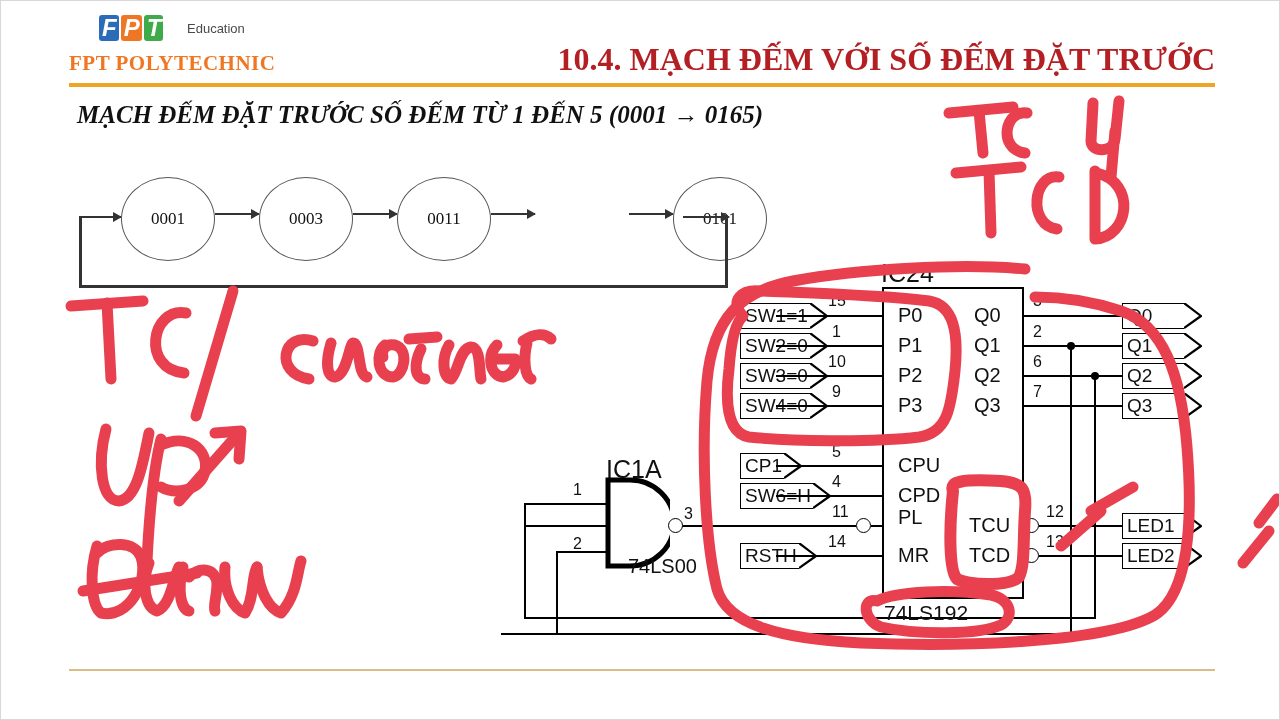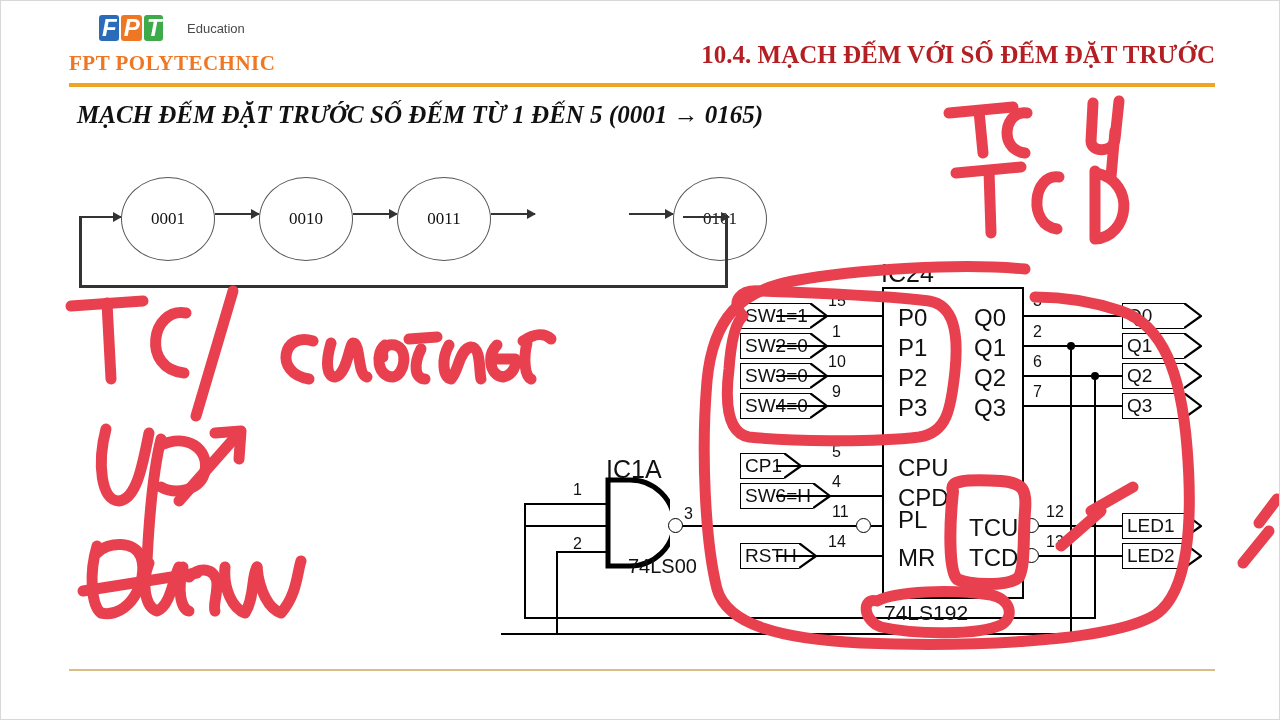--- a/index.html
+++ b/index.html
@@ -16,21 +16,21 @@
               padding:1px 3px 1px 3px;border-radius:3px;margin-right:2px;}
   .fl-f{background:#2b6cb9;}
   .fl-p{background:#ef7622;}
   .fl-t{background:#3eab4b;}
   .fpt-edu{position:absolute;left:118px;top:6px;font-size:13px;color:#4a4a4a;
            font-family:"Liberation Sans",sans-serif;}
   .poly{position:absolute;left:0px;top:36px;font-family:"Liberation Serif",serif;
         font-weight:bold;font-size:21px;color:#ef7622;letter-spacing:.5px;}
 
   .head-title{position:absolute;right:64px;top:40px;font-family:"Liberation Serif",serif;
-              font-weight:bold;font-size:25px;color:#b41f24;white-space:nowrap;}
+              font-weight:bold;font-size:32px;color:#b41f24;white-space:nowrap;}
   .head-rule{position:absolute;left:68px;right:64px;top:82px;height:4px;background:#efa423;}
 
   
   .subtitle{position:absolute;left:76px;top:100px;font-family:"Liberation Serif",serif;
             font-style:italic;font-weight:bold;font-size:25px;color:#111;white-space:nowrap;}
 
   
   .state-diagram{position:absolute;left:70px;top:172px;width:660px;height:118px;text-align:center;}
   .sd-circle{position:absolute;top:4px;width:92px;height:82px;border:1.6px solid #555;
              border-radius:50%;background:#fff;display:flex;align-items:center;justify-content:center;
@@ -45,21 +45,21 @@
   .sd-loop-in:after{content:"";position:absolute;right:-1px;top:-4px;border-left:9px solid #333;
                   border-top:5px solid transparent;border-bottom:5px solid transparent;}
   .sd-exit{position:absolute;left:612px;top:43px;width:46px;height:2px;background:#333;}
   .sd-exit:after{content:"";position:absolute;right:-1px;top:-4px;border-left:9px solid #333;
                   border-top:5px solid transparent;border-bottom:5px solid transparent;}
 
   
   .circuit{position:absolute;left:505px;top:258px;width:760px;height:390px;}
   .ic-label{position:absolute;font-family:"Liberation Sans",sans-serif;font-size:25px;color:#111;}
   .chip{position:absolute;border:2.5px solid #000;background:#fff;box-sizing:border-box;}
-  .pinname{position:absolute;font-family:"Liberation Sans",sans-serif;font-size:24px;color:#111;}
+  .pinname{position:absolute;font-family:"Liberation Sans",sans-serif;font-size:20px;color:#111;}
   .pinnum{position:absolute;font-family:"Liberation Sans",sans-serif;font-size:16px;color:#111;}
   .wire{position:absolute;background:#000;}
   .wh{height:1.8px;}
   .wv{width:1.8px;}
   .bubble{position:absolute;width:15px;height:15px;border:1.8px solid #000;border-radius:50%;
           background:#fff;box-sizing:border-box;}
   .junction{position:absolute;width:8px;height:8px;background:#000;border-radius:50%;}
   .flag{position:absolute;height:26px;display:flex;align-items:center;box-sizing:border-box;}
   .flag-body{border:1.8px solid #000;border-right:none;height:26px;display:flex;align-items:center;
              padding-left:4px;padding-right:2px;box-sizing:border-box;background:#fff;
@@ -92,21 +92,21 @@
 
   <div class="head-title">10.4. MẠCH ĐẾM VỚI SỐ ĐẾM ĐẶT TRƯỚC</div>
   <div class="head-rule"></div>
 
   <div class="subtitle">MẠCH ĐẾM ĐẶT TRƯỚC SỐ ĐẾM TỪ 1 ĐẾN 5 (0001 → 0165)</div>
 
   <div class="state-diagram">
     <div class="sd-loop-in"></div>
     <div class="sd-circle" style="left:50px">0001</div>
     <div class="sd-arrow" style="left:144px;width:44px"></div>
-    <div class="sd-circle" style="left:188px">0010</div>
+    <div class="sd-circle" style="left:188px">0003</div>
     <div class="sd-arrow" style="left:282px;width:44px"></div>
     <div class="sd-circle" style="left:326px">0011</div>
     <div class="sd-arrow" style="left:420px;width:44px"></div>
     <div class="sd-arrow" style="left:558px;width:44px"></div>
     <div class="sd-circle" style="left:602px">0101</div>
     <div class="sd-exit"></div>
     <div class="sd-loop-right"></div>
     <div class="sd-loop-h"></div>
     <div class="sd-loop-left"></div>
   </div>

